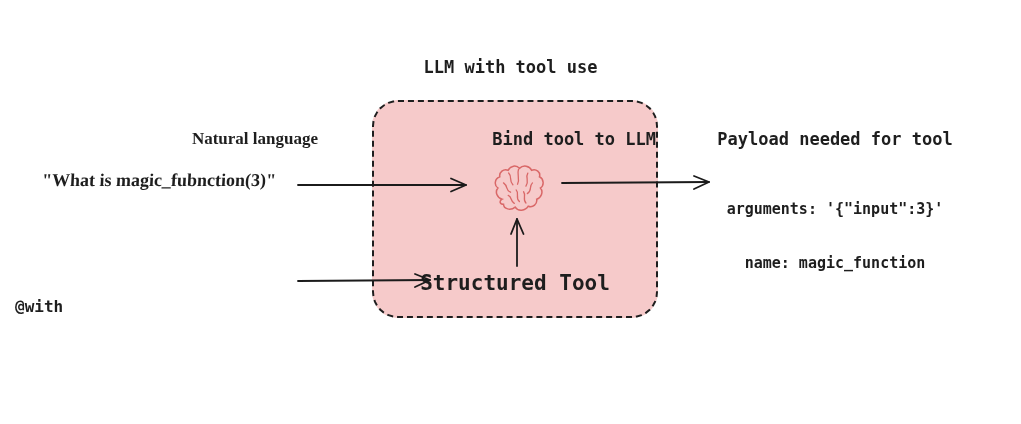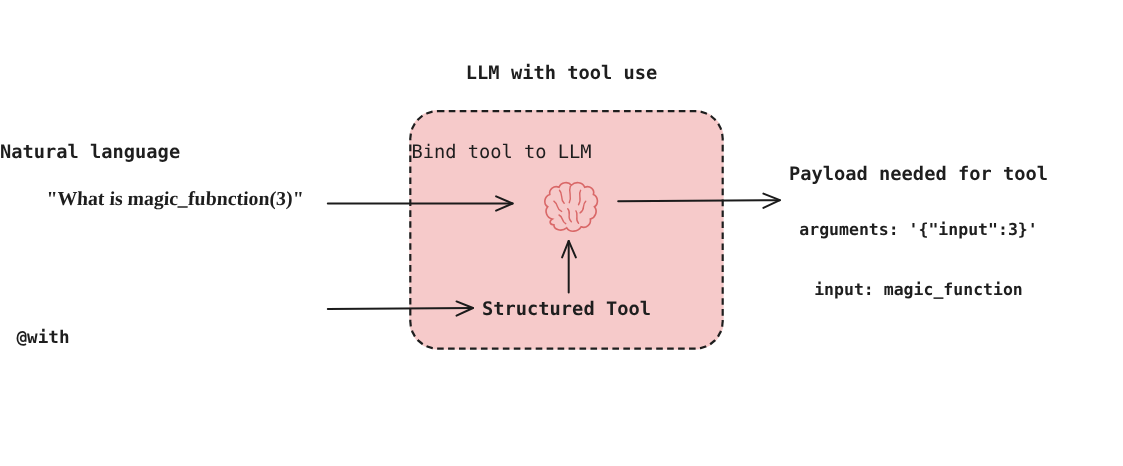--- a/index.html
+++ b/index.html
@@ -22,21 +22,22 @@
   .diagram-title {
     top: 57px;
     left: 0;
     width: 1021px;
     text-align: center;
   }
   .left-col-heading {
     top: 129px;
     left: 0;
     width: 318px;
-    text-align: left;
+    text-align: right;
+    font-family: Liberation Serif, serif;
   }
   .handwritten {
     position: absolute;
     top: 170px;
     left: 0;
     width: 318px;
     text-align: center;
     font-family: cursive;
     font-size: 18px;
     font-weight: bold;
@@ -61,48 +62,47 @@
     height: 214px;
     border: 2px dashed #1e1e1e;
     border-radius: 26px;
     background: #f6caca;
   }
   .bind-box-heading {
     position: absolute;
     top: 27px;
     left: 0;
     width: 100%;
-    text-align: left;
+    text-align: right;
     font-size: 17px;
-    font-weight: normal;
+    font-weight: bold;
     white-space: nowrap;
   }
   .brain-wrap {
     position: absolute;
     left: 116px;
     top: 61px;
     width: 56px;
     height: 50px;
   }
   .structured-tool-label {
     position: absolute;
     top: 169px;
     left: 0;
     width: 100%;
     text-align: center;
-    font-size: 17px;
+    font-size: 21px;
     font-weight: bold;
     white-space: nowrap;
   }
   .right-col-heading {
     top: 129px;
     left: 700px;
     width: 270px;
     text-align: center;
-    margin-top: 20px;
   }
   .payload-block {
     position: absolute;
     top: 164px;
     left: 700px;
     width: 270px;
     text-align: center;
     font-size: 15px;
     font-weight: bold;
     line-height: 18px;
@@ -151,21 +151,21 @@
       </svg>
     </div>
 
     <div class="structured-tool-label">Structured Tool</div>
   </div>
 
   <div class="mono-heading right-col-heading">Payload needed for tool</div>
 
   <div class="payload-block">
     <span class="payload-line">arguments: '{"input":3}'</span>
-    <span class="payload-line">input: magic_function</span>
+    <span class="payload-line">name: magic_function</span>
   </div>
 
   <svg class="arrows-layer" viewBox="0 0 1021 424" xmlns="http://www.w3.org/2000/svg">
 
     <g>
       <line class="arrow-stroke" x1="298" y1="185" x2="466" y2="185" stroke="#1b1b1b" stroke-width="1.8" stroke-linecap="round"></line>
       <polyline class="arrow-stroke" points="451,178.5 466,185 451,191.5" fill="none" stroke="#1b1b1b" stroke-width="1.8" stroke-linecap="round" stroke-linejoin="round"></polyline>
     </g>
 
     <g>

